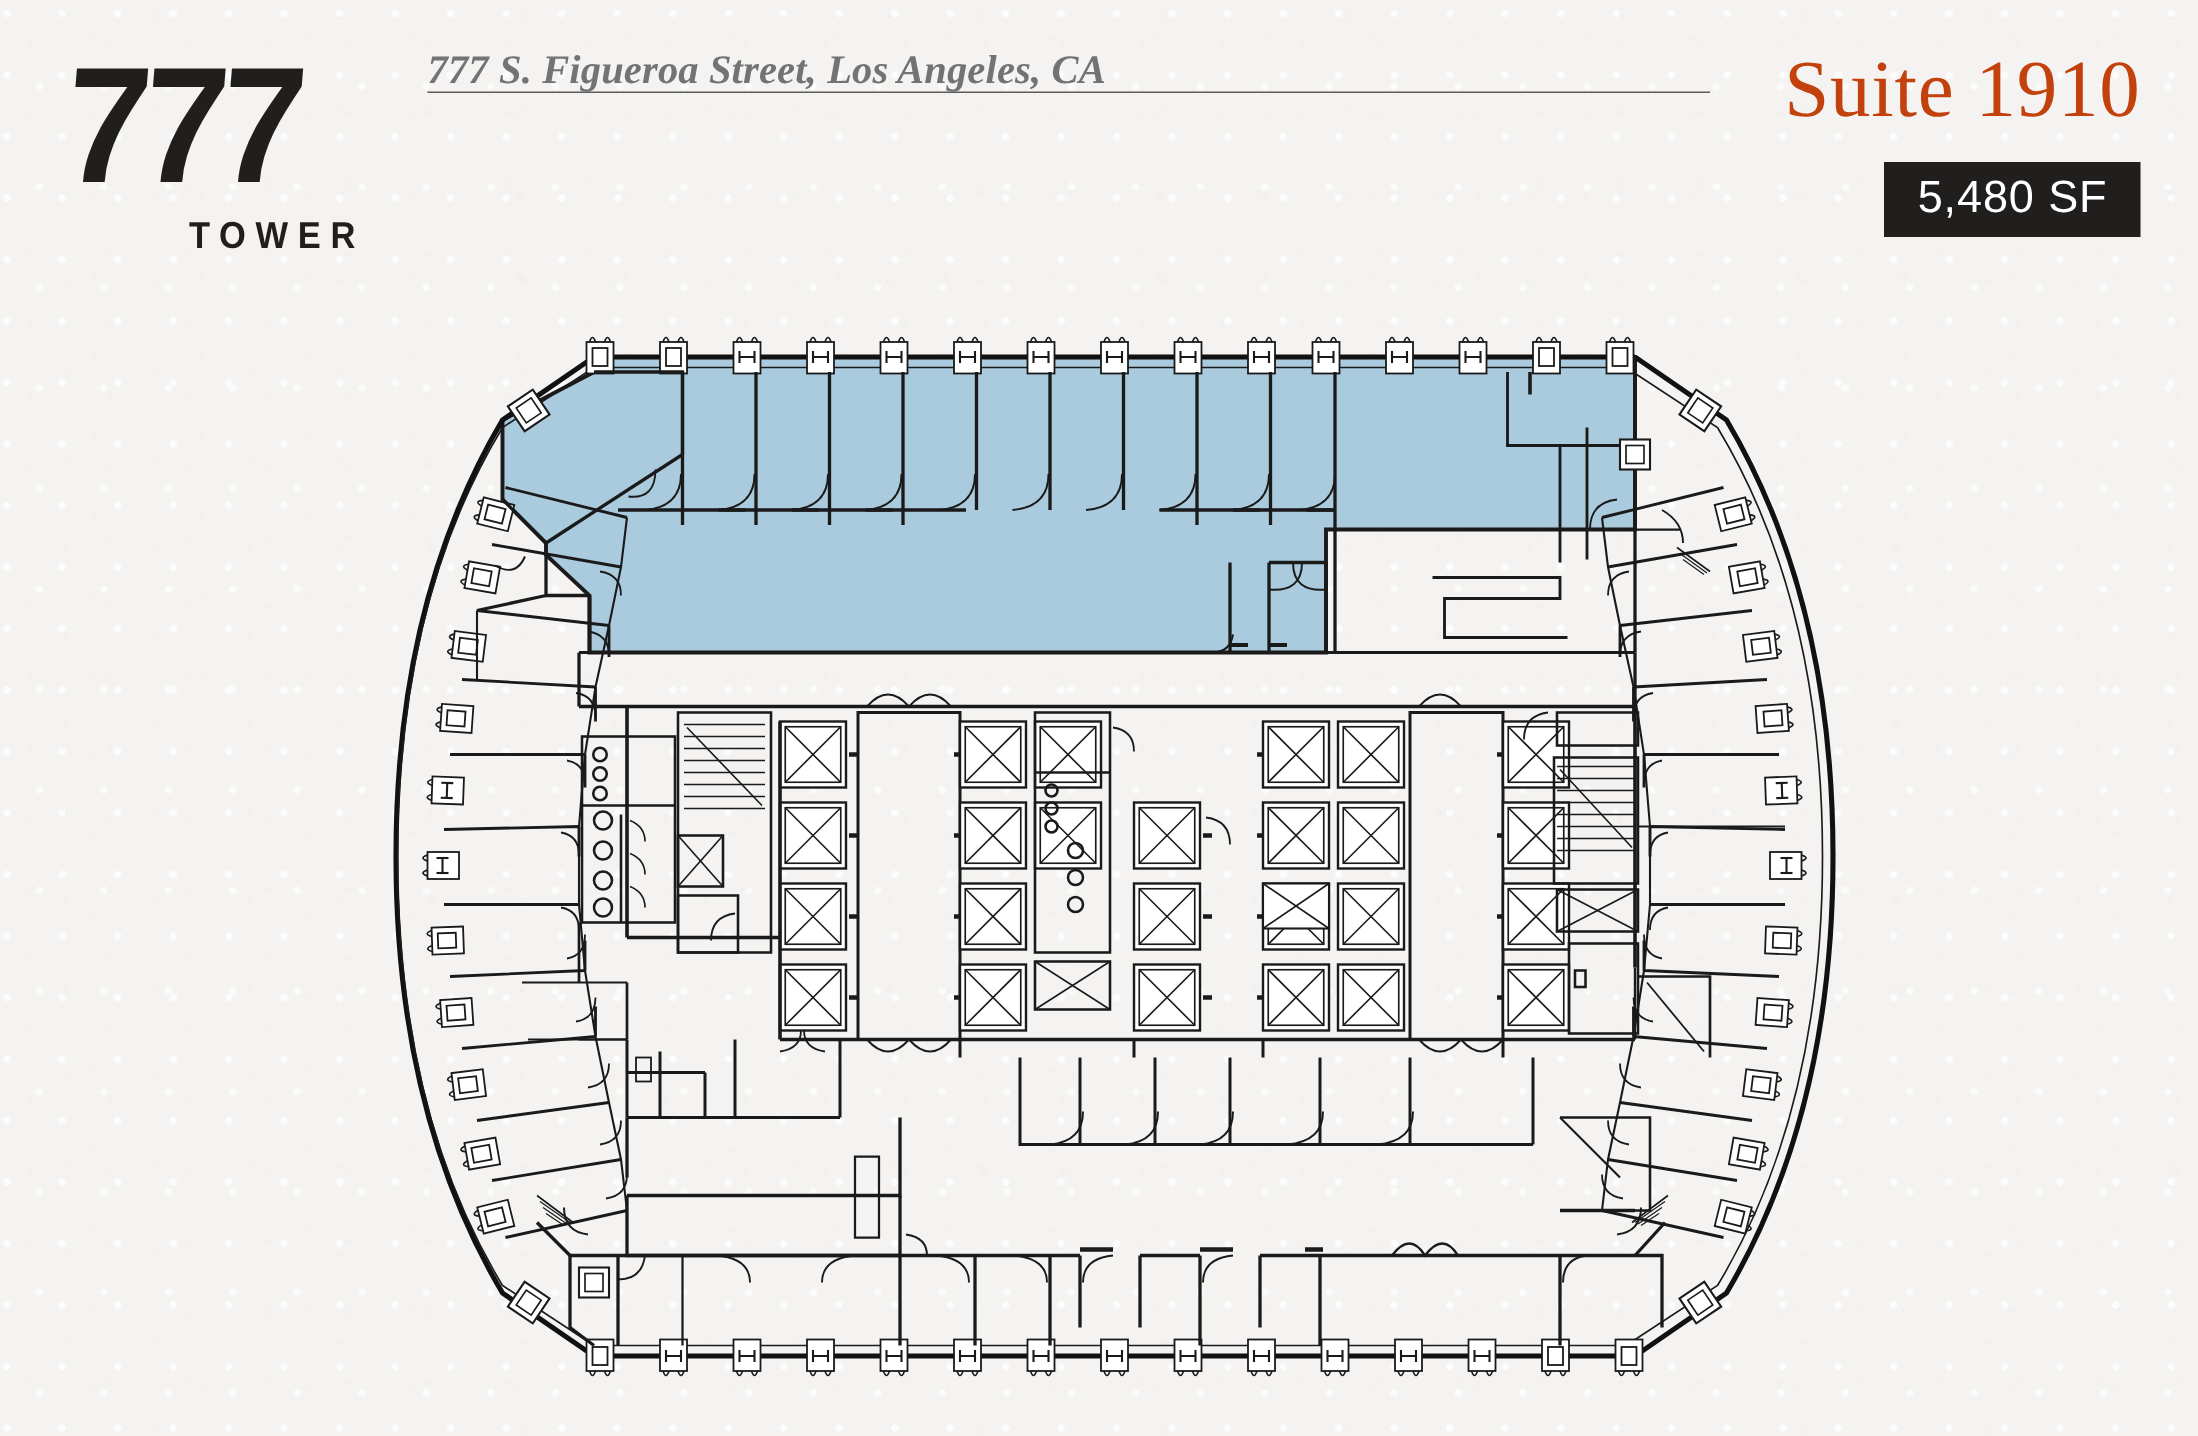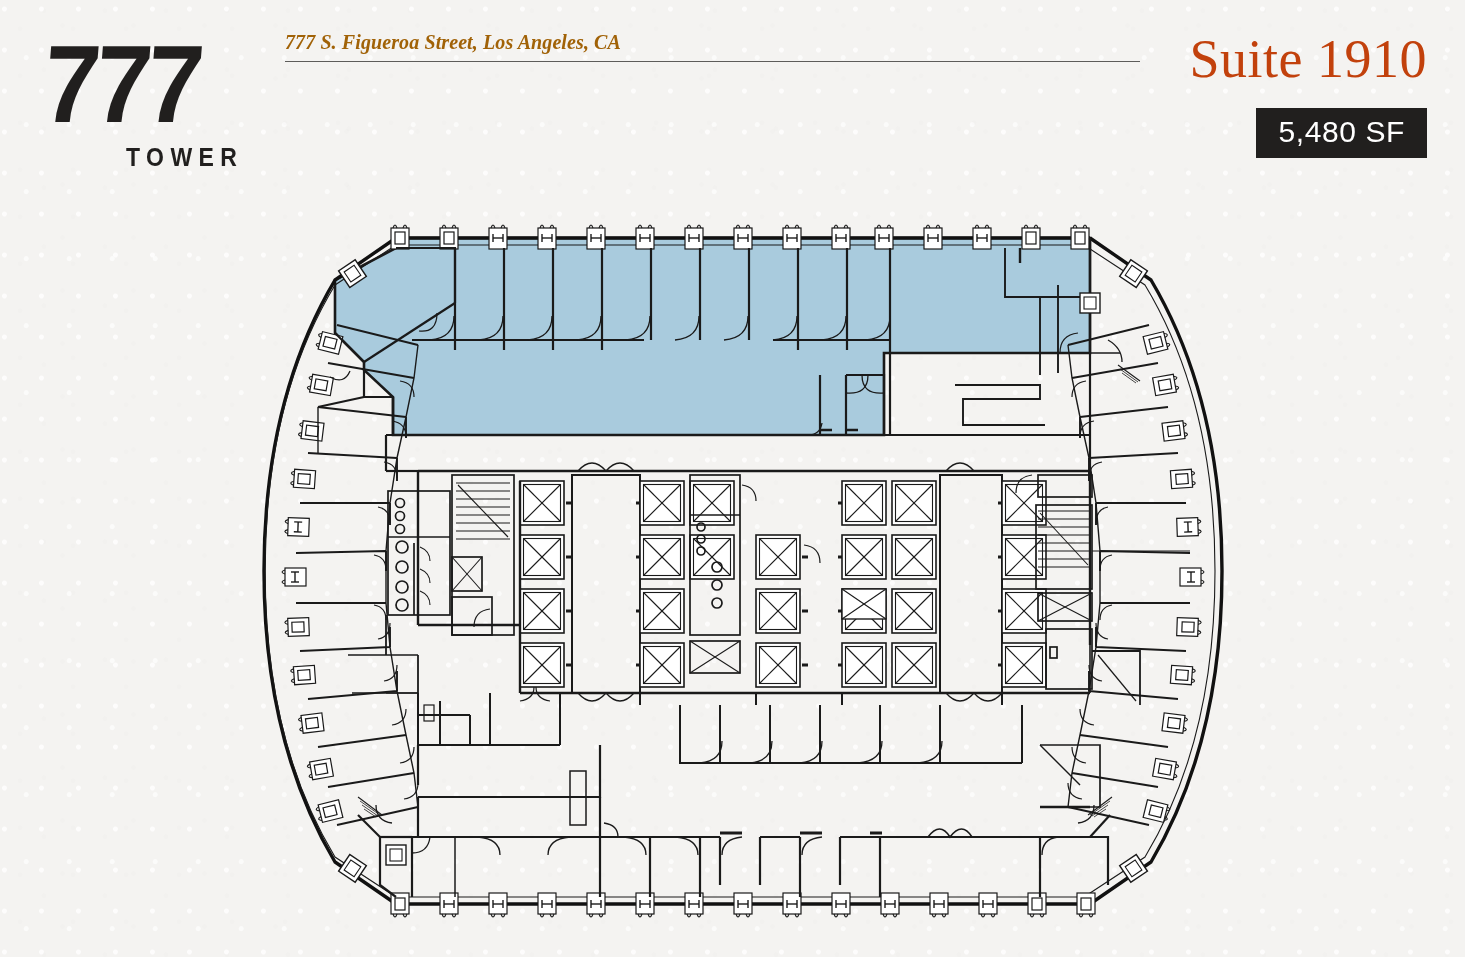--- a/index.html
+++ b/index.html
@@ -37,22 +37,22 @@
   #logo-tower{
     margin-top:6px;margin-left:78px;
     font-family:"Liberation Sans",sans-serif;
     font-weight:700;font-size:25px;letter-spacing:7px;color:#211f1e;
     transform:scaleX(.92);transform-origin:left top;
   }
 
   #address-line{
     position:absolute;left:285px;top:31px;
     font-family:"Liberation Serif",serif;
-    font-style:italic;font-weight:700;font-size:20px;
-    color:#a16207;letter-spacing:.1px;white-space:nowrap;
+    font-style:italic;font-weight:700;font-size:27px;
+    color:#737373;letter-spacing:.1px;white-space:nowrap;
   }
   #header-rule{
     position:absolute;left:285px;top:61px;width:855px;height:0;
     border-top:1.4px solid #5d5c5a;
   }
 
   #suite-title{
     position:absolute;right:38px;top:32px;
     font-family:"Liberation Serif",serif;
     font-weight:400;font-size:54px;line-height:1;

